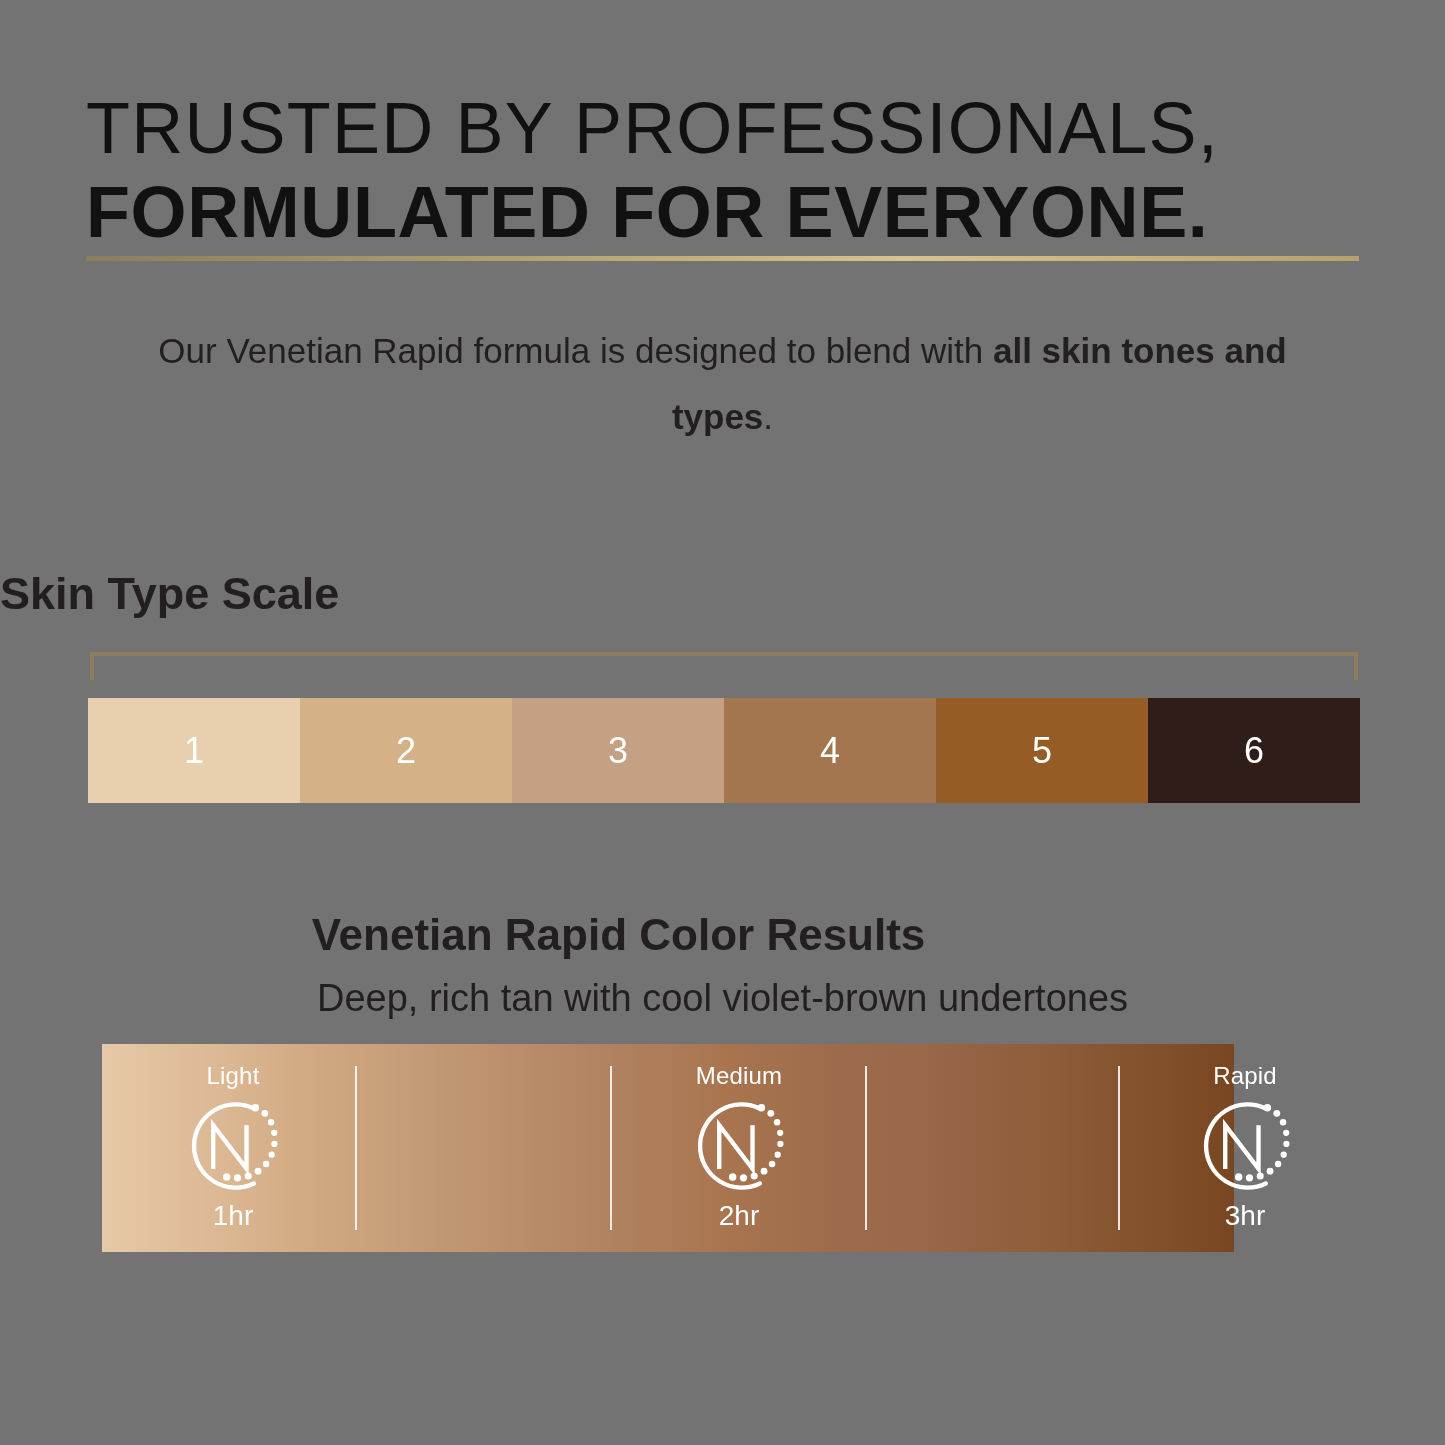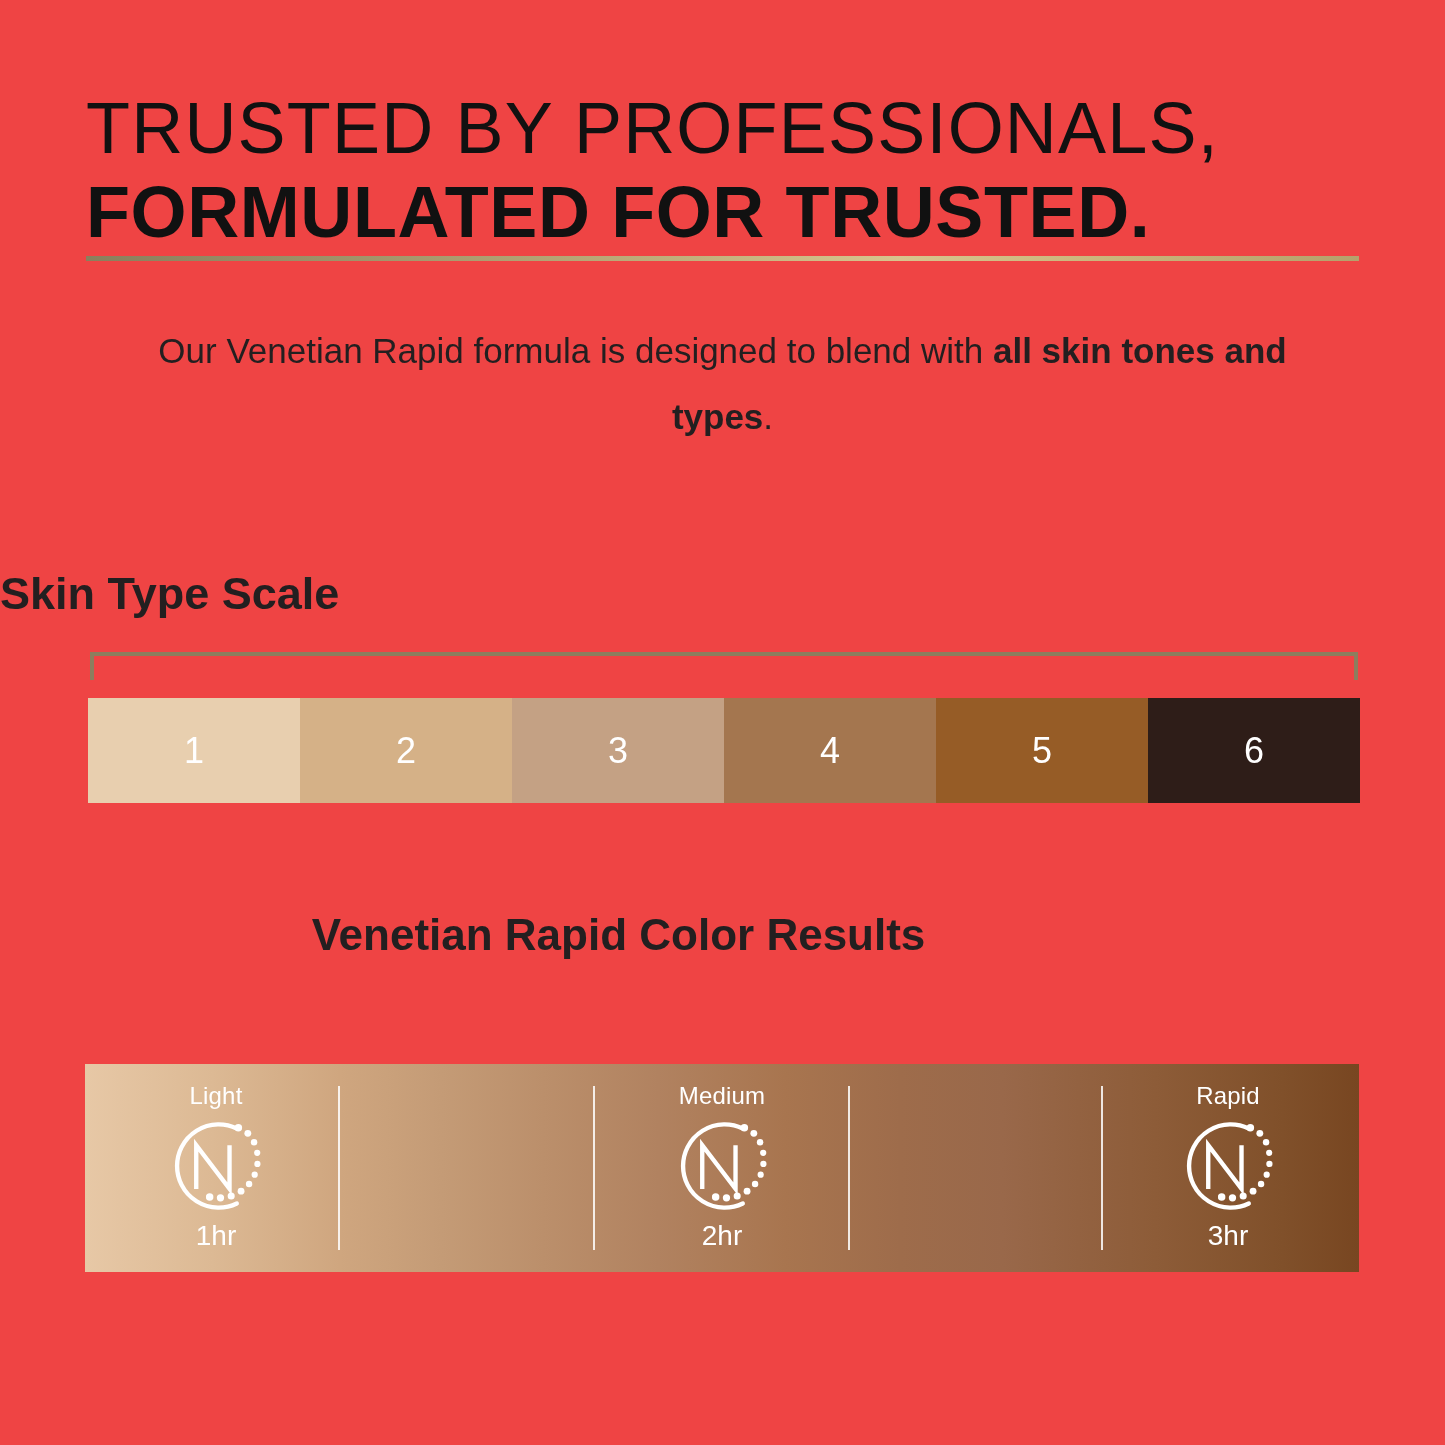--- a/index.html
+++ b/index.html
@@ -12,21 +12,21 @@
     height: 1445px;
     font-family: "Liberation Sans", sans-serif;
     color: #1a1a1a;
     overflow: hidden;
   }
 
   .page {
     position: relative;
     width: 1445px;
     height: 1445px;
-    background: #ef4444;
+    background: #737373;
   }
 
   
   .headline {
     position: absolute;
     left: 86px;
     top: 86px;
     width: 1273px;
     text-align: left;
   }
@@ -135,25 +135,24 @@
     width: 1445px;
     text-align: center;
     font-size: 38px;
     font-weight: 400;
     color: #231f20;
   }
 
   
   .band {
     position: absolute;
-    left: 85px;
+    left: 102px;
     top: 1044px;
-    width: 1274px;
+    width: 1132px;
     height: 208px;
-    margin-top: 20px;
   }
   .band-grad {
     position: absolute;
     inset: 0;
     background: linear-gradient(90deg,
         #e7c8a6 0%,
         #dcb994 10%,
         #cfa67f 20%,
         #c49b76 28%,
         #bb8f6b 36%,
@@ -204,21 +203,21 @@
     color: #ffffff;
   }
 </style>
 </head>
 <body>
 
 <div class="page">
 
   <div class="headline">
     <div class="headline-line l1">TRUSTED BY PROFESSIONALS,</div>
-    <div class="headline-line l2">FORMULATED FOR TRUSTED.</div>
+    <div class="headline-line l2">FORMULATED FOR EVERYONE.</div>
   </div>
 
   <div class="gold-rule"></div>
 
   <div class="subtitle">
     <span>Our Venetian Rapid formula is designed to blend with </span><b>all skin tones and types</b><span>.</span>
   </div>
 
   <div class="scale-title">Skin Type Scale</div>
 
@@ -239,20 +238,21 @@
     </div>
     <div class="swatch" style="background: rgb(150, 92, 38);">
       <span>5</span>
     </div>
     <div class="swatch" style="background: rgb(46, 29, 24);">
       <span>6</span>
     </div>
   </div>
 
   <div class="results-title">Venetian Rapid Color Results</div>
+  <div class="results-sub">Deep, rich tan with cool violet-brown undertones</div>
 
   <div class="band">
     <div class="band-grad"></div>
 
     <div class="divider" style="left:253px;"></div>
     <div class="divider" style="left:508px;"></div>
     <div class="divider" style="left:763px;"></div>
     <div class="divider" style="left:1016px;"></div>
 
     <div class="tone-cell" style="left:26px;">

